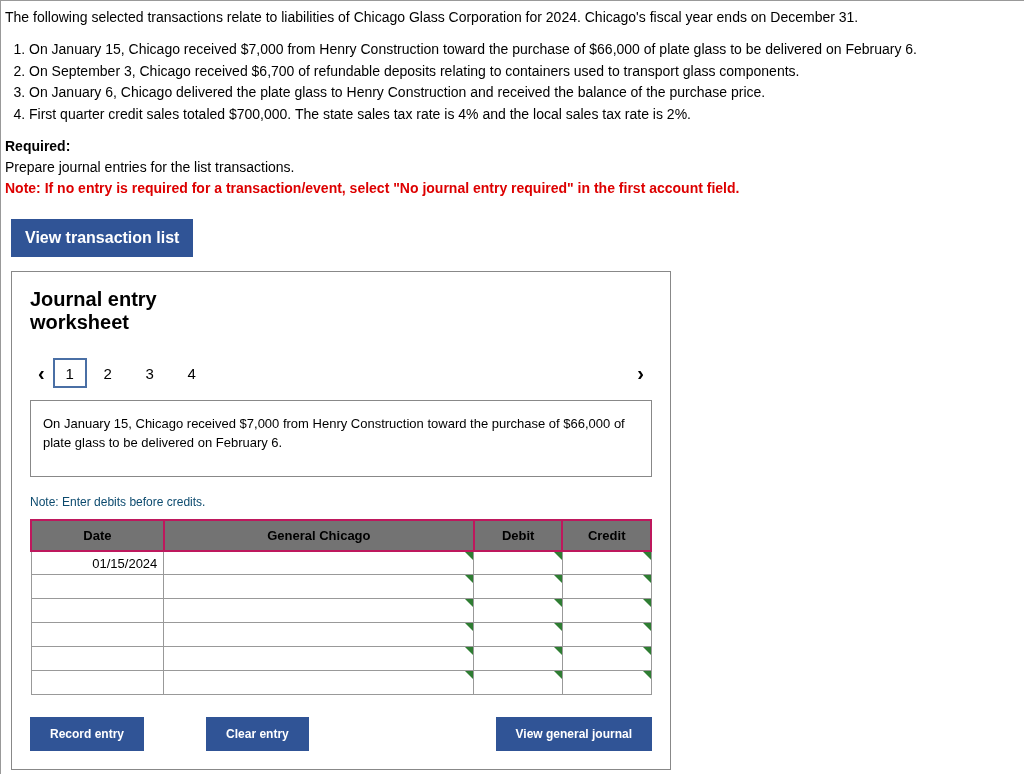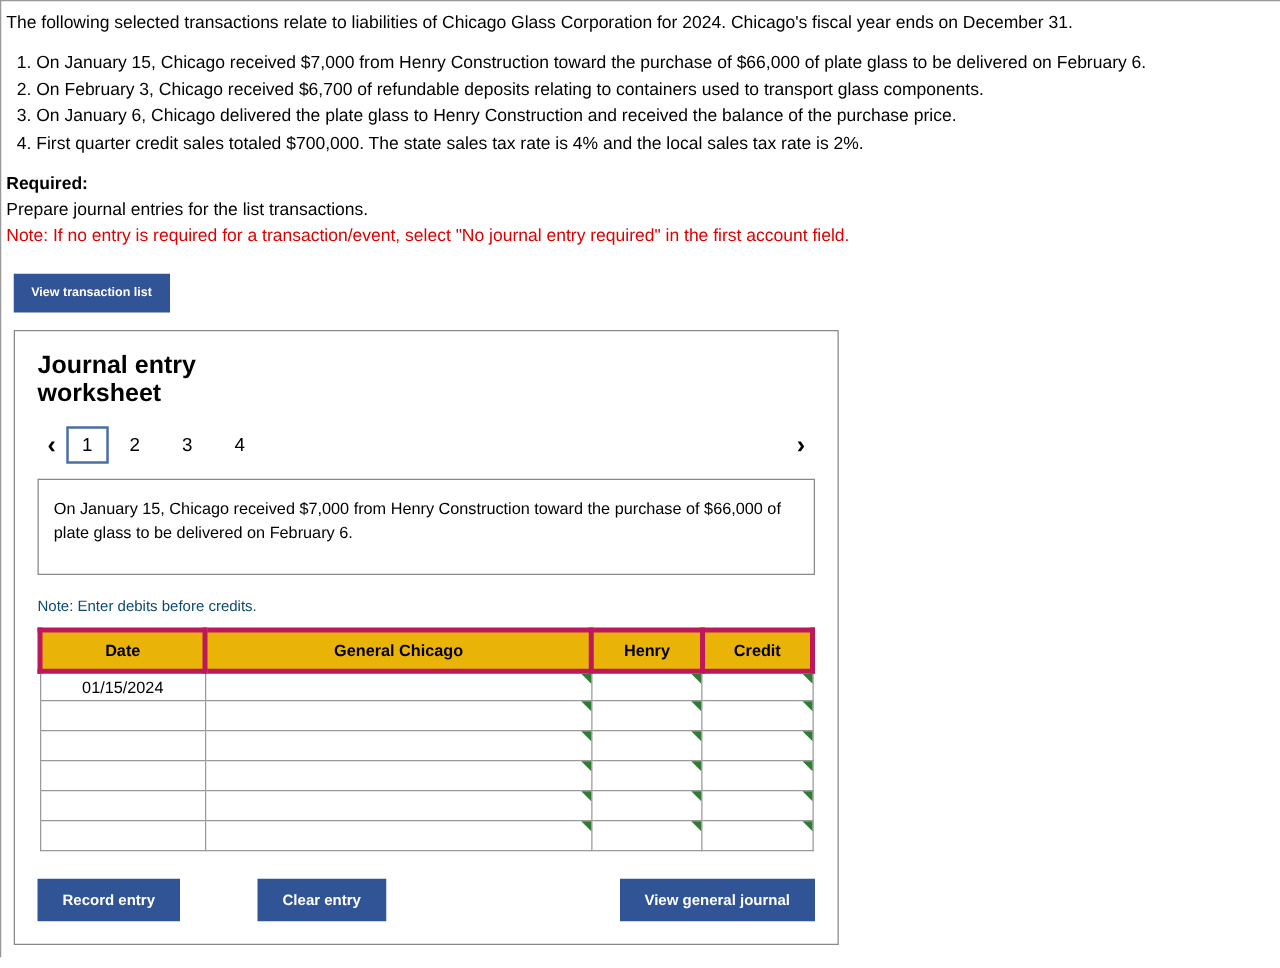--- a/index.html
+++ b/index.html
@@ -25,45 +25,45 @@
     .transactions-list li {
       margin: 2px 0;
       line-height: 1.4;
       list-style-position: outside;
     }
     .required-section {
       padding: 0 4px 14px 4px;
       line-height: 1.5;
     }
     .required-bold { font-weight: bold; }
-    .note-red { color: #d00; font-weight: normal; }
+    .note-red { color: #d00; font-weight: bold; }
     .view-trans-btn {
       display: inline-block;
       background: #305496;
       color: #fff;
       font-weight: bold;
-      font-size: 10px;
+      font-size: 16px;
       padding: 10px 14px;
       margin: 6px 10px 14px 10px;
       border: none;
       cursor: pointer;
     }
     .worksheet-panel {
       border: 1px solid #888;
       margin: 0 0 0 10px;
       width: 660px;
       padding: 16px 18px 18px 18px;
       position: relative;
     }
     .ws-title {
       font-family: Arial, sans-serif;
       font-weight: 900;
       font-size: 20px;
       line-height: 1.15;
-      margin-bottom: 14px;
+      margin-bottom: 24px;
     }
     .pager-row {
       display: flex;
       align-items: center;
       gap: 0;
       margin-bottom: 12px;
     }
     .chev {
       font-size: 20px;
       font-weight: bold;
@@ -98,38 +98,38 @@
       color: #0c4a6e;
       font-size: 12px;
       margin-bottom: 10px;
     }
     .journal-table {
       border-collapse: collapse;
       width: 100%;
       margin-bottom: 22px;
     }
     .journal-table th {
-      background: #eab308;
-      border: 4px solid #be185d;
+      background: #737373;
+      border: 2px solid #be185d;
       padding: 7px 4px;
       font-size: 13px;
       font-weight: bold;
       text-align: center;
     }
     .journal-table td {
       border: 1px solid #999;
       height: 24px;
       padding: 2px 6px;
       position: relative;
     }
     .journal-table .col-date { width: 120px; }
     .journal-table .col-journal { width: 280px; }
     .journal-table .col-debit { width: 80px; }
     .journal-table .col-credit { width: 80px; }
-    .date-cell { text-align: center; font-size: 13px; }
+    .date-cell { text-align: right; font-size: 13px; }
     .dropdown-marker {
       position: absolute;
       right: 0; top: 0;
       width: 0; height: 0;
       border-left: 8px solid transparent;
       border-top: 8px solid #2e7d32;
     }
     .action-row {
       display: flex;
       gap: 0;
@@ -148,21 +148,21 @@
     .action-row .spacer2 { flex: 1; }
   </style>
 </head>
 <body>
 
 <div class="outer">
   <div class="header-text">The following selected transactions relate to liabilities of Chicago Glass Corporation for 2024. Chicago's fiscal year ends on December 31.</div>
 
   <ol class="transactions-list">
     <li>On January 15, Chicago received $7,000 from Henry Construction toward the purchase of $66,000 of plate glass to be delivered on February 6.</li>
-    <li>On February 3, Chicago received $6,700 of refundable deposits relating to containers used to transport glass components.</li>
+    <li>On September 3, Chicago received $6,700 of refundable deposits relating to containers used to transport glass components.</li>
     <li>On January 6, Chicago delivered the plate glass to Henry Construction and received the balance of the purchase price.</li>
     <li>First quarter credit sales totaled $700,000. The state sales tax rate is 4% and the local sales tax rate is 2%.</li>
   </ol>
 
   <div class="required-section">
     <span class="required-bold">Required:</span><br>
     <span>Prepare journal entries for the list transactions.</span><br>
     <span class="note-red">Note: If no entry is required for a transaction/event, select "No journal entry required" in the first account field.</span>
   </div>
 
@@ -186,21 +186,21 @@
 
     <div class="desc-box">On January 15, Chicago received $7,000 from Henry Construction toward the purchase of $66,000 of plate glass to be delivered on February 6.</div>
 
     <div class="note-debits">Note: Enter debits before credits.</div>
 
     <table class="journal-table">
       <thead>
         <tr>
           <th class="col-date">Date</th>
           <th class="col-journal">General Chicago</th>
-          <th class="col-debit">Henry</th>
+          <th class="col-debit">Debit</th>
           <th class="col-credit">Credit</th>
         </tr>
       </thead>
       <tbody>
         <tr>
           <td class="date-cell">01/15/2024</td>
           <td>
               <span class="dropdown-marker"></span>
             </td>
           <td>

